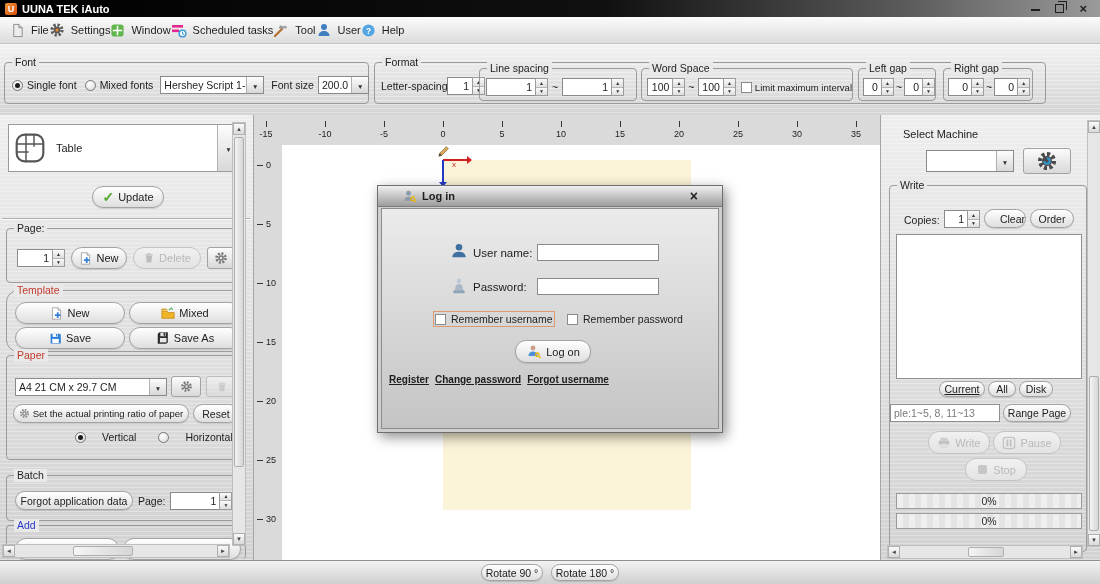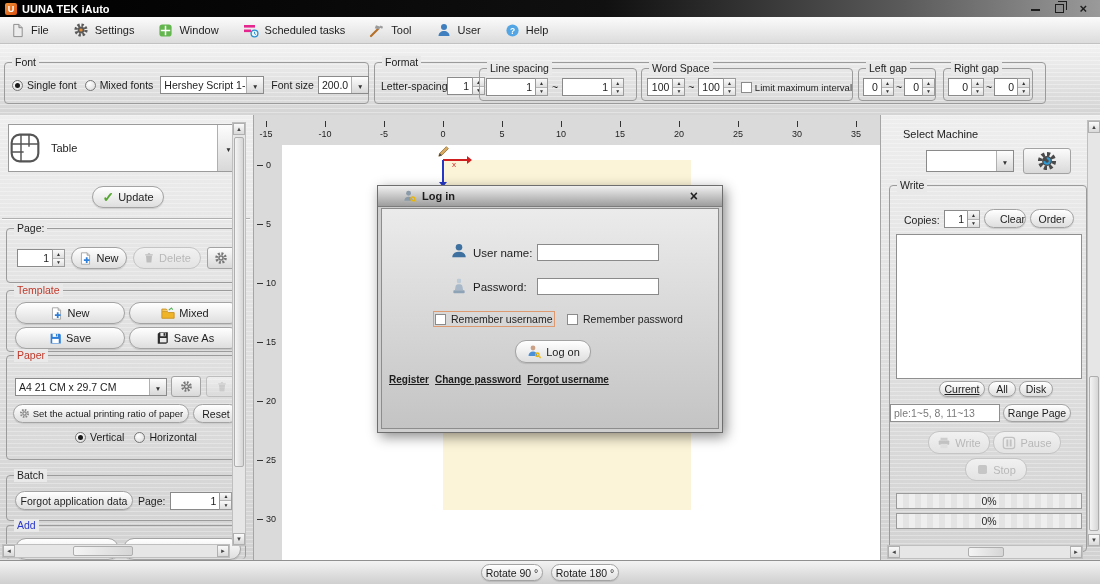--- a/index.html
+++ b/index.html
@@ -9,21 +9,21 @@
 svg{display:block;flex:none;}
 i{display:block;font-style:normal;}
 .titlebar{left:0;top:0;width:1100px;height:17px;background:linear-gradient(90deg,#000 0%,#101010 55%,#5a5a5a 82%,#9a9a9a 100%);display:flex;align-items:center;padding:0 5px;gap:5px;}
 .logo{width:12px;height:12px;border-radius:2px;background:linear-gradient(135deg,#f2953a,#d94f10);color:#fff;font-size:9px;font-weight:bold;display:flex;align-items:center;justify-content:center;}
 .title{color:#fff;font-weight:bold;font-size:11px;}
 .wctl{margin-left:auto;display:flex;align-items:center;gap:15px;padding-right:8px;color:#1e1e1e;}
 .minbtn{width:9px;height:5px;border-bottom:2px solid #1e1e1e;}
 .restorebtn{width:9px;height:9px;border:1px solid #1e1e1e;position:relative;}
 .restorebtn::before{content:"";position:absolute;left:2px;top:-4px;width:8px;height:8px;border:1px solid #1e1e1e;border-bottom:none;border-left:none;}
 .closebtn{font-size:13px;font-weight:bold;line-height:11px;}
-.menubar{left:0;top:17px;width:1100px;height:27px;display:flex;align-items:center;gap:24px;padding-left:10px;background:linear-gradient(180deg,#fbfbfb,#dcdcdc);border-bottom:1px solid #c2c2c2;position:absolute;}
+.menubar{left:0;top:17px;width:1100px;height:27px;display:flex;align-items:center;padding-left:10px;background:linear-gradient(180deg,#fbfbfb,#dcdcdc);border-bottom:1px solid #c2c2c2;position:absolute;}
 .mitem{display:flex;align-items:center;gap:6px;font-size:11px;}
 .toolbar{left:0;top:44px;width:1100px;height:71px;position:absolute;background:repeating-linear-gradient(180deg,rgba(255,255,255,.35) 0 1px,rgba(0,0,0,0) 1px 4px),linear-gradient(180deg,#f2f2f2,#d4d4d4);}
 .fs{position:absolute;border:1px solid #9b9b9b;border-radius:4px;}
 .fs>.legend{position:absolute;top:-7px;left:7px;background:#e9e9e9;padding:0 3px;font-size:10.5px;line-height:13px;white-space:nowrap;}
 .legend.red{color:#c0392b;}.legend.blue{color:#2b37c8;}
 .row{display:flex;align-items:center;}
 .lbl{font-size:10.5px;white-space:nowrap;}
 .radio{width:11px;height:11px;border-radius:50%;border:1px solid #767676;background:radial-gradient(circle at 35% 30%,#fff,#d8d8d8);flex:none;}
 .radio.sel::after{content:"";display:block;width:5px;height:5px;margin:2px auto;border-radius:50%;background:#1a1a1a;}
 .check{width:11px;height:11px;border:1px solid #8b8b8b;background:#fff;flex:none;}
@@ -249,21 +249,21 @@
               <i class="sb d"></i>
             </span>
         </span>
       </div>
     </div>
   </div>
 </div>
 
 <div class="panel" style="left:0;top:115px;width:254px;height:445px;border-right:1px solid #a5a5a5;">
   <div class="abs" style="left:8px;top:9px;width:232px;height:48px;border:1px solid #9b9b9b;background:#fff;display:flex;">
-    <span style="flex:1;display:flex;align-items:center;gap:10px;">
+    <span style="flex:1;display:flex;align-items:center;gap:10px;padding-left:5px;">
       <svg width="32" height="32" viewBox="0 0 24 24">
           <rect x="2" y="2" width="20" height="20" rx="6" fill="#fff" stroke="#555" stroke-width="1.6"></rect>
           <path d="M9 2v20M15 2v9M2 9h20M2 15h9" stroke="#555" stroke-width="1.1" fill="none"></path>
         </svg>
       <span>Table</span>
     </span>
     <span class="combo-btn" style="width:22px;">
         <i class="dn"></i>
       </span>
   </div>
@@ -302,21 +302,21 @@
       <span class="sqbtn" style="width:28px;height:22px;">
         <svg width="14" height="14" viewBox="0 0 16 16">
             <circle cx="8" cy="8" r="5" fill="none" stroke="#777" stroke-width="3.2" stroke-dasharray="2.2 1.7"></circle>
             <circle cx="8" cy="8" r="3.2" fill="#777"></circle>
             <circle cx="8" cy="8" r="1.5" fill="#e5e5e5"></circle>
           </svg>
       </span>
     </div>
   </div>
 
-  <div class="fs" style="left:6px;top:175px;width:240px;height:62px;">
+  <div class="fs" style="left:6px;top:175px;width:240px;height:62px;border-radius:12px;">
     <span class="legend red">Template</span>
     <span class="pill abs" style="left:8px;top:11px;width:110px;height:22px;">
       <svg width="13" height="13" viewBox="0 0 16 16">
           <path d="M3 1h7l3 3v11H3z" fill="#fff" stroke="#9a9a9a"></path>
           <path d="M10 1v3h3" fill="#dcdcdc" stroke="#9a9a9a"></path>
           <path d="M6 10h7M9.5 6.5v7" stroke="#2e7fd9" stroke-width="2.2"></path>
         </svg>
       <span>New</span>
     </span>
     <span class="pill abs" style="left:122px;top:11px;width:112px;height:22px;">
@@ -373,21 +373,21 @@
       <svg width="11" height="11" viewBox="0 0 16 16">
           <circle cx="8" cy="8" r="5" fill="none" stroke="#888" stroke-width="3.2" stroke-dasharray="2.2 1.7"></circle>
           <circle cx="8" cy="8" r="3.2" fill="#888"></circle>
           <circle cx="8" cy="8" r="1.5" fill="#eee"></circle>
         </svg>
       <span class="cut">Set the actual printing ratio of paper</span>
     </span>
     <span class="pill abs" style="left:186px;top:48px;width:46px;height:19px;font-size:10.5px;">
       <span>Reset</span>
     </span>
-    <div class="row abs" style="left:68px;top:75px;gap:4px;">
+    <div class="row abs" style="left:68px;top:75px;gap:16px;">
       <span class="radio sel"></span>
       <span class="lbl">Vertical</span>
       <span class="radio" style="margin-left:6px;"></span>
       <span class="lbl">Horizontal</span>
     </div>
   </div>
 
   <div class="fs" style="left:6px;top:360px;width:240px;height:46px;">
     <span class="legend">Batch</span>
     <div class="row" style="padding:15px 0 0 8px;gap:5px;">

